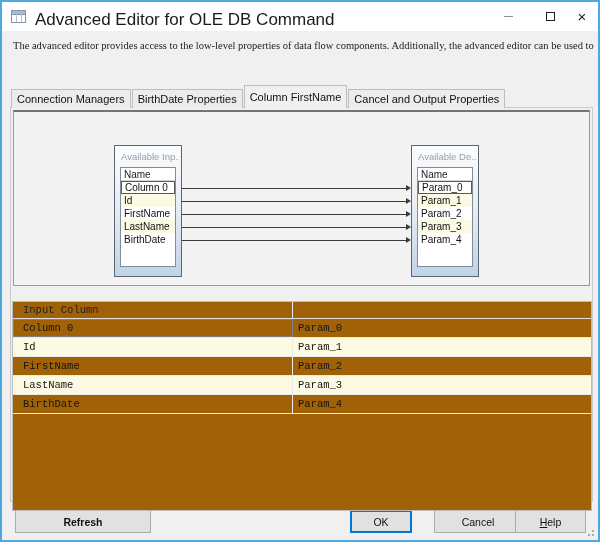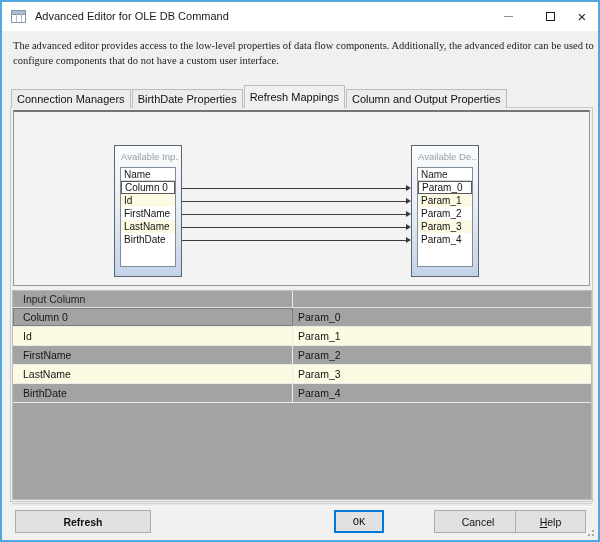--- a/index.html
+++ b/index.html
@@ -10,21 +10,21 @@
     position:relative; width:600px; height:542px;
     border:2px solid #4fa8de; background:#f0f0f0; overflow:hidden;
   }
 
   
   .titlebar{ position:absolute; left:0; top:0; right:0; height:29px; background:#ffffff; }
   .app-icon{ position:absolute; left:9px; top:8px; width:15px; height:13px; border:1px solid #8795a8; background:#fff; }
   .app-icon::before{ content:""; position:absolute; left:0; top:0; right:0; height:3px; background:#a9bcd4; border-bottom:1px solid #8795a8; }
   .app-icon i{ position:absolute; top:3px; bottom:0; width:1px; background:#b5c0cf; }
   .app-icon i.v1{ left:4px; } .app-icon i.v2{ left:9px; }
-  .window-title{ position:absolute; left:33px; top:8px; font-size:11px; color:#1a1a1a; white-space:nowrap; }
+  .window-title{ position:absolute; left:33px; top:8px; font-size:17px; color:#1a1a1a; white-space:nowrap; }
   .cap{ position:absolute; top:0; width:32px; height:29px; display:flex; align-items:center; justify-content:center; background:#fff; }
   .cap-min{ left:490px; } .cap-max{ left:532px; } .cap-close{ left:564px; }
   .min-glyph{ width:9px; height:1px; background:#8f8f8f; }
   .max-glyph{ width:9px; height:9px; border:1px solid #1c1c1c; }
   .close-glyph{ font-size:15px; color:#1c1c1c; line-height:1; }
 
   
   .desc{ position:absolute; left:11px; top:36px; font-size:10.5px; line-height:15px; color:#1b1b1b;font-family:Liberation Serif, serif; }
 
   
@@ -61,42 +61,42 @@
 
   .map-line{ position:absolute; left:180px; width:224px; height:1px; background:#3b3b3b; z-index:3; }
   .map-line::after{
     content:""; position:absolute; right:-5px; top:-3px;
     border-left:5px solid #3b3b3b; border-top:3px solid transparent; border-bottom:3px solid transparent;
   }
   .l0{ top:186px; } .l1{ top:199px; } .l2{ top:212px; } .l3{ top:225px; } .l4{ top:238px; }
 
   
   .map-table{
-    position:absolute; left:10px; top:288px; width:580px; height:210px;
-    background:#a3a3a3; border:1px solid #bcbcbc; z-index:2; overflow:hidden;
+    position:absolute; left:10px; top:299px; width:580px; height:210px;
+    background:#a16207; border:1px solid #bcbcbc; z-index:2; overflow:hidden;font-family:Liberation Mono, monospace;
   }
   .thead{ display:flex; height:17px; border-bottom:1px solid #e0e0e0; font-size:10.5px; color:#1f1f1f; }
   .th1{ width:280px; line-height:16px; padding-left:10px; border-right:1px solid #eaeaea; }
   .th2{ flex:1; line-height:16px; padding-left:5px; }
   .trow{ display:flex; height:19px; border-bottom:1px solid #ebebe8; font-size:10.5px; color:#151515; }
   .td1{ width:280px; line-height:18px; padding-left:10px; border-right:1px solid #ebebe8; }
   .td2{ flex:1; line-height:18px; padding-left:5px; }
   .trow.alt{ background:#fcfae3; }
   .td1.cellfocus{ outline:1px solid #7f7f7f; outline-offset:-1px; }
 
   
   .sep{ position:absolute; left:10px; top:501px; width:580px; height:4px;
         background:#e9e9e9; border-top:1px solid #cfcfcf; border-bottom:1px solid #fbfbfb; }
   .btn{
     position:absolute; top:508px; height:23px; background:#e1e1e1; border:1px solid #acacac;
     font-size:10.5px; color:#111; display:flex; align-items:center; justify-content:center; cursor:default;
   }
   .btn .lbl{ display:block; }
   .refresh-btn{ left:13px; width:136px;font-weight:bold; }
-  .ok-btn{ left:332px; width:50px; border:2px solid #0078d7;font-family:Liberation Mono, monospace; }
+  .ok-btn{ left:348px; width:62px; border:2px solid #0078d7; }
   .cancel-btn{ left:432px; width:88px; }
   .help-btn{ left:513px; width:71px; }
   .help-btn .lbl::first-letter{ text-decoration:underline; }
 
   .grip{ position:absolute; right:3px; bottom:3px; width:10px; height:10px; }
   .grip i{ position:absolute; width:2px; height:2px; background:#aaaaaa; }
   .grip i.d1{ left:7px; top:7px; } .grip i.d2{ left:7px; top:3px; } .grip i.d3{ left:3px; top:7px; }
 </style>
 </head>
 <body>
@@ -115,28 +115,27 @@
     <div class="cap cap-max">
         <span class="max-glyph"></span>
       </div>
     <div class="cap cap-close">
         <span class="close-glyph">×</span>
       </div>
   </div>
 
   <div class="desc">
     <div>The advanced editor provides access to the low-level properties of data flow components. Additionally, the advanced editor can be used to</div>
-    <div>configure components that do not have a custom user interface.</div>
   </div>
 
   <div class="tabbar">
     <div class="tab">Connection Managers</div>
     <div class="tab">BirthDate Properties</div>
-    <div class="tab selected">Refresh Mappings</div>
-    <div class="tab">Column and Output Properties</div>
+    <div class="tab selected">Column FirstName</div>
+    <div class="tab">Cancel and Output Properties</div>
   </div>
   <div class="tab-page"></div>
 
   <div class="map-panel"></div>
 
   <div class="chooser input-chooser">
     <div class="chooser-title">Available Inp...</div>
     <div class="chooser-list">
       <div class="list-header">Name</div>
       <div class="list-row focused">Column 0</div>

